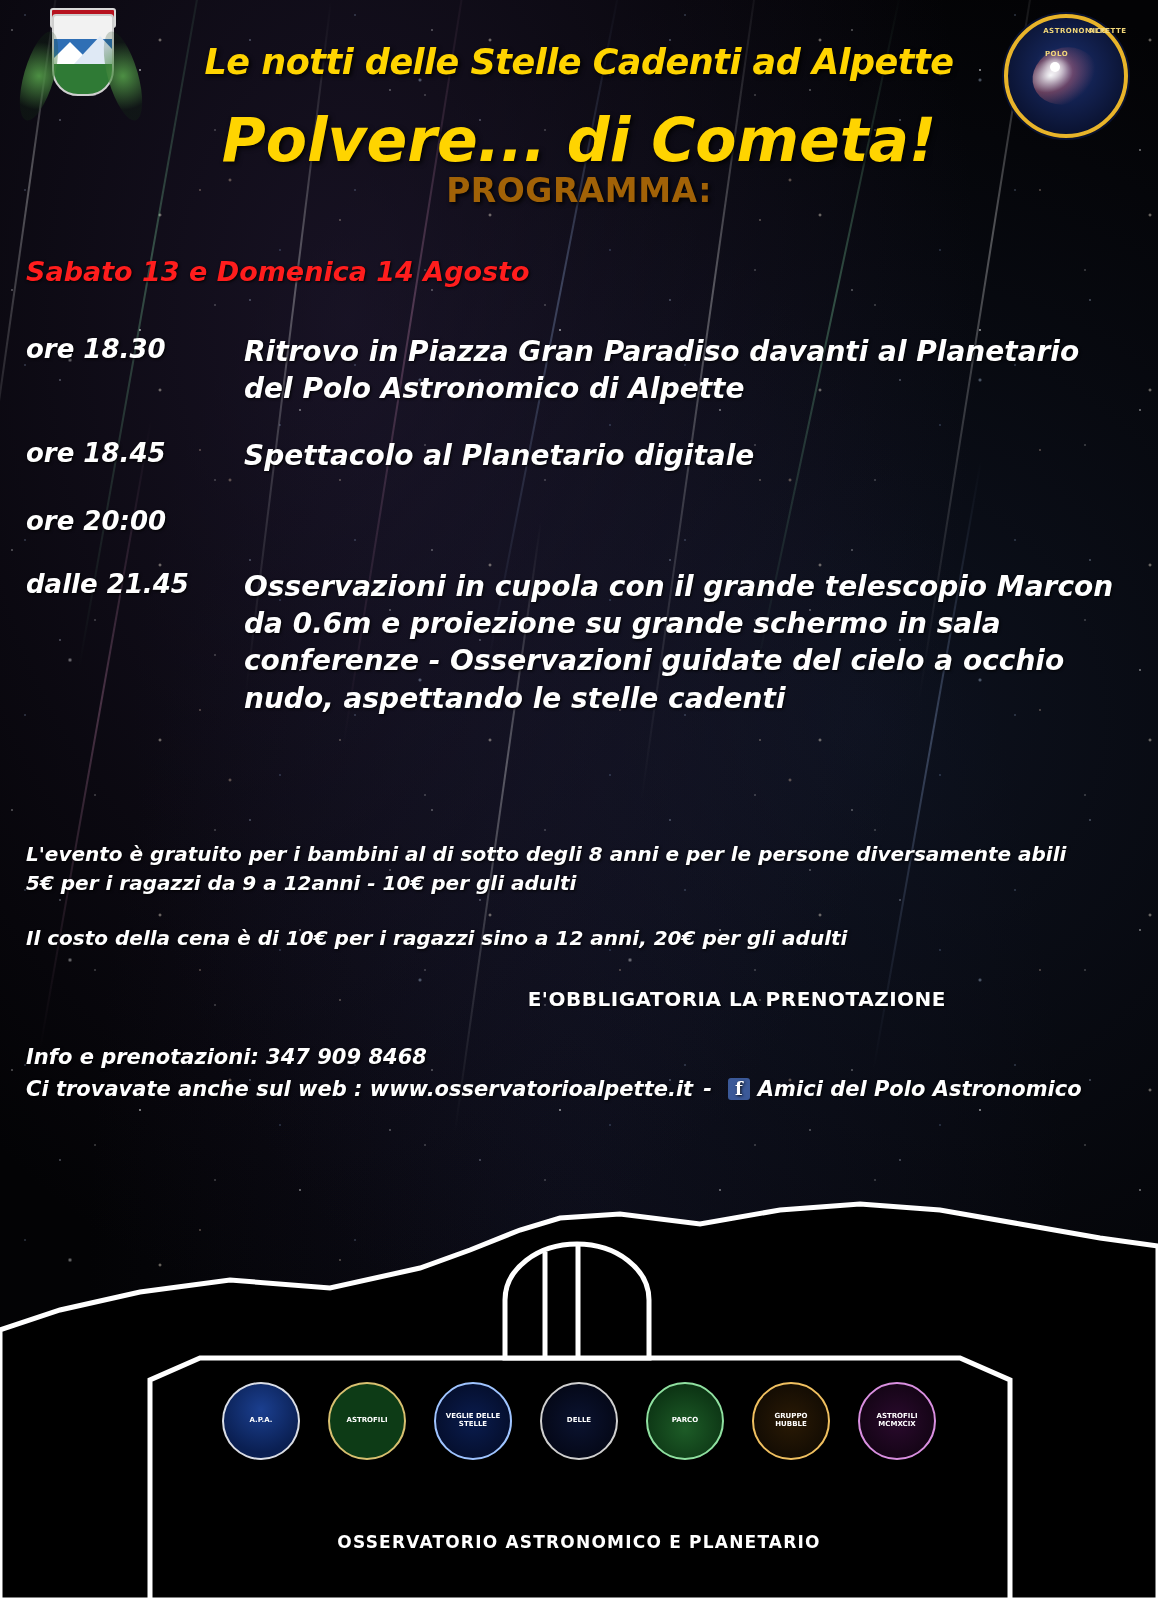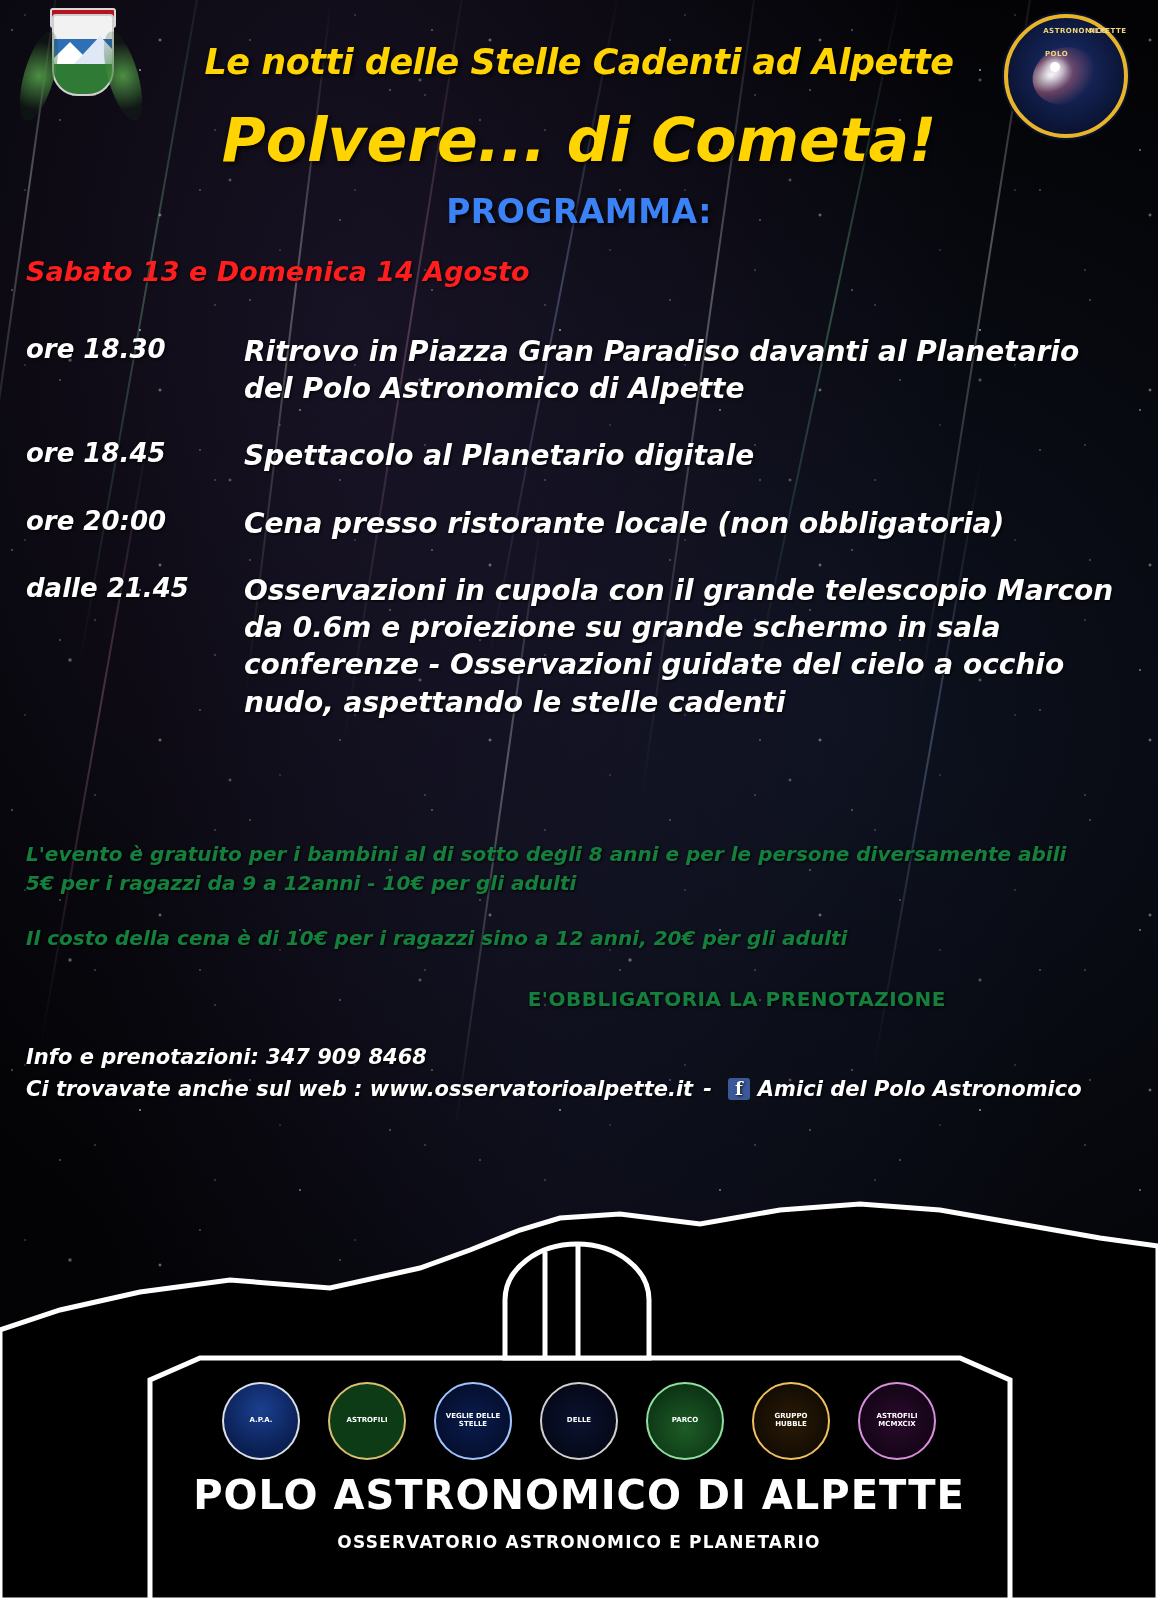--- a/index.html
+++ b/index.html
@@ -205,23 +205,23 @@
     text-align: center;
     color: #ffd400;
     font-size: 60px;
     font-weight: bold;
     font-style: italic;
     text-shadow: 2px 2px 5px rgba(0,0,0,.9);
   }
   .title3 {
     position: absolute;
     left: 0; right: 0;
-    top: 192px;
-    text-align: center;
-    color: #3b82f6;
+    top: 171px;
+    text-align: center;
+    color: #a16207;
     font-size: 33px;
     font-weight: bold;
     letter-spacing: .5px;
     text-shadow: 2px 2px 4px rgba(0,0,0,.9);
   }
   .dates {
     position: absolute;
     left: 26px;
     top: 256px;
     color: #ff1d1d;
@@ -259,21 +259,21 @@
     line-height: 1.33;
     text-shadow: 1px 1px 3px rgba(0,0,0,.95);
   }
 
   
   .notes {
     position: absolute;
     left: 26px;
     top: 840px;
     width: 1100px;
-    color: #15803d;
+    color: #ffffff;
   }
   .note-line {
     font-size: 20px;
     font-weight: bold;
     font-style: italic;
     line-height: 1.45;
     text-shadow: 1px 1px 3px rgba(0,0,0,.95);
   }
   .note-gap { height: 26px; }
   .booking {
@@ -431,21 +431,20 @@
       <div class="row">
         <div class="time">ore 18.30</div>
         <div class="desc">Ritrovo in Piazza Gran Paradiso davanti al Planetario del Polo Astronomico di Alpette</div>
       </div>
       <div class="row">
         <div class="time">ore 18.45</div>
         <div class="desc">Spettacolo al Planetario digitale</div>
       </div>
       <div class="row">
         <div class="time">ore 20:00</div>
-        <div class="desc">Cena presso ristorante locale (non obbligatoria)</div>
       </div>
       <div class="row">
         <div class="time">dalle 21.45</div>
         <div class="desc">Osservazioni in cupola con il grande telescopio Marcon da 0.6m e proiezione su grande schermo in sala conferenze - Osservazioni guidate del cielo a occhio nudo, aspettando le stelle cadenti</div>
       </div>
     </div>
 
     <div class="notes">
       <div class="note-line">L'evento è gratuito per i bambini al di sotto degli 8 anni e per le persone diversamente abili</div>
       <div class="note-line">5€ per i ragazzi da 9 a 12anni - 10€ per gli adulti</div>
@@ -475,17 +474,16 @@
     <div class="sponsors">
       <div class="sponsor sp1">A.P.A.</div>
       <div class="sponsor sp2">ASTROFILI</div>
       <div class="sponsor sp3">VEGLIE DELLE STELLE</div>
       <div class="sponsor sp4">DELLE</div>
       <div class="sponsor sp5">PARCO</div>
       <div class="sponsor sp6">GRUPPO HUBBLE</div>
       <div class="sponsor sp7">ASTROFILI MCMXCIX</div>
     </div>
 
-    <div class="bottom-title">POLO ASTRONOMICO DI ALPETTE</div>
     <div class="bottom-sub">OSSERVATORIO ASTRONOMICO E PLANETARIO</div>
 
   </div>
 </div>
 
 </body></html>

